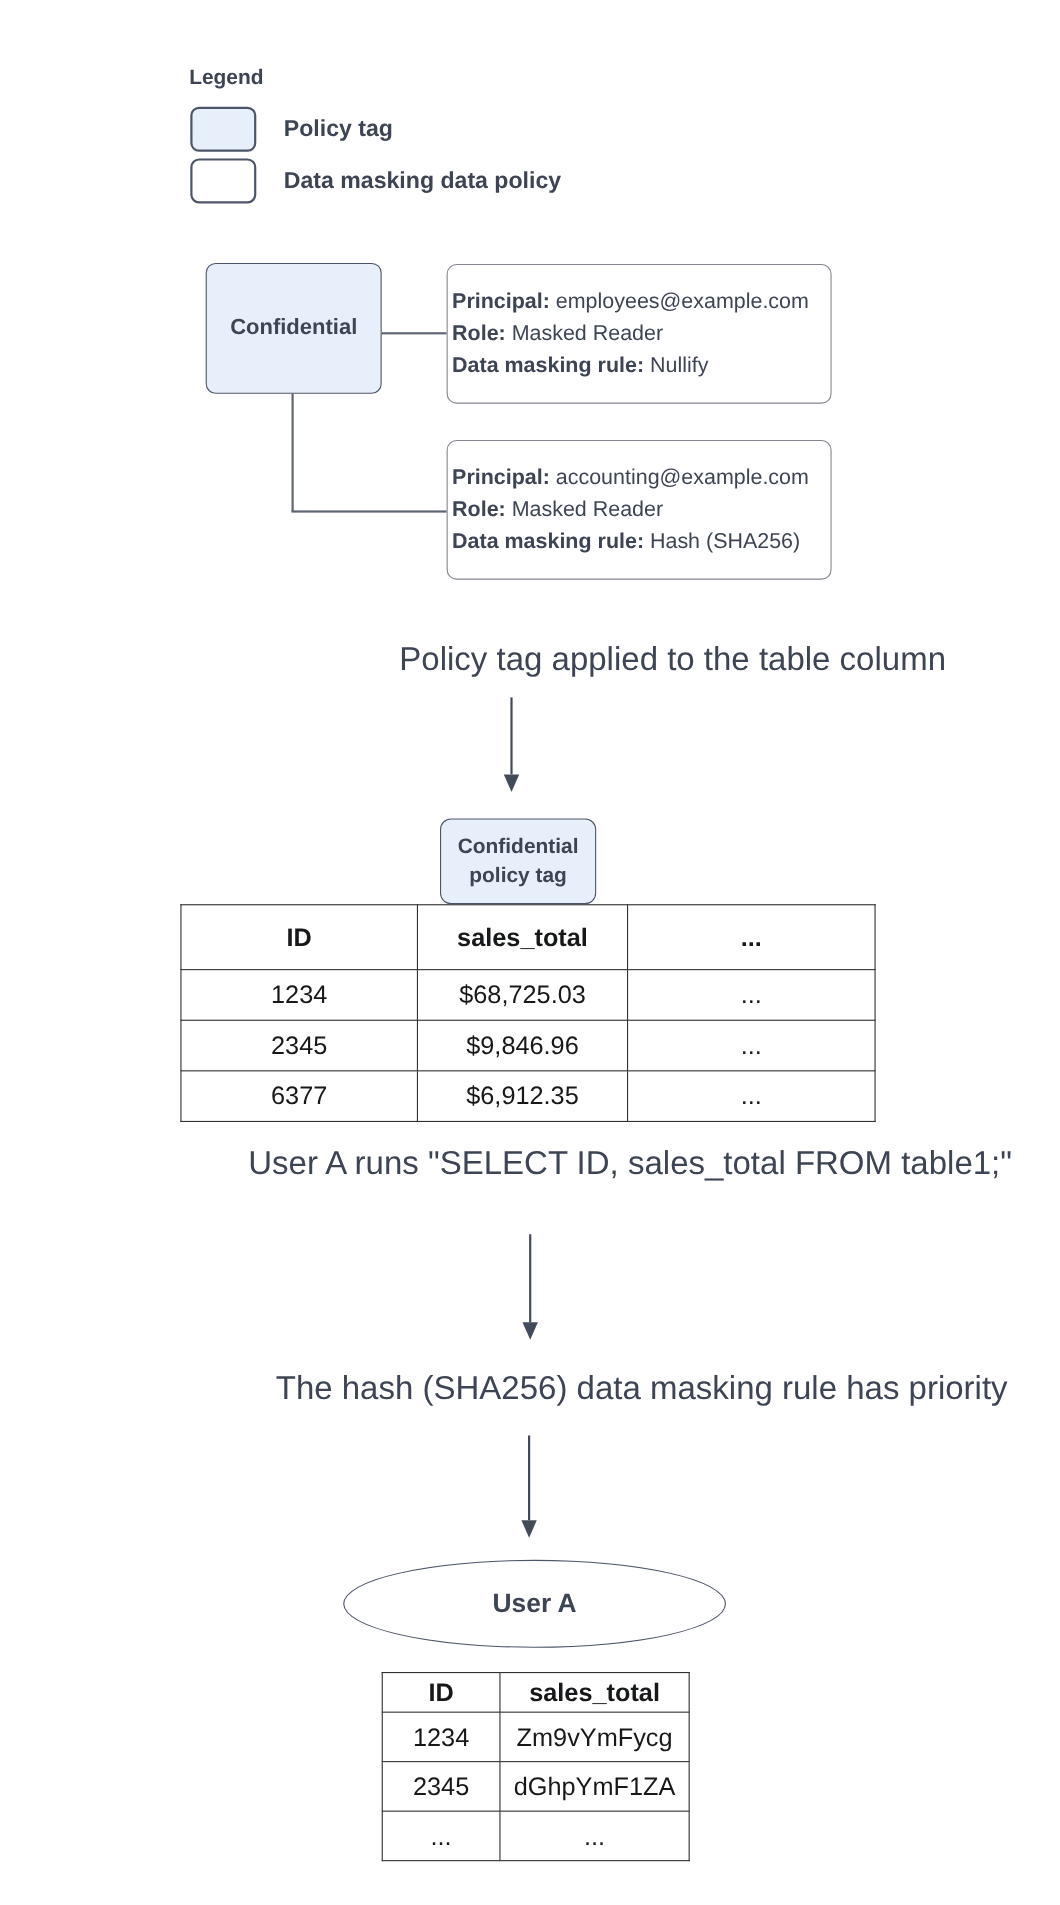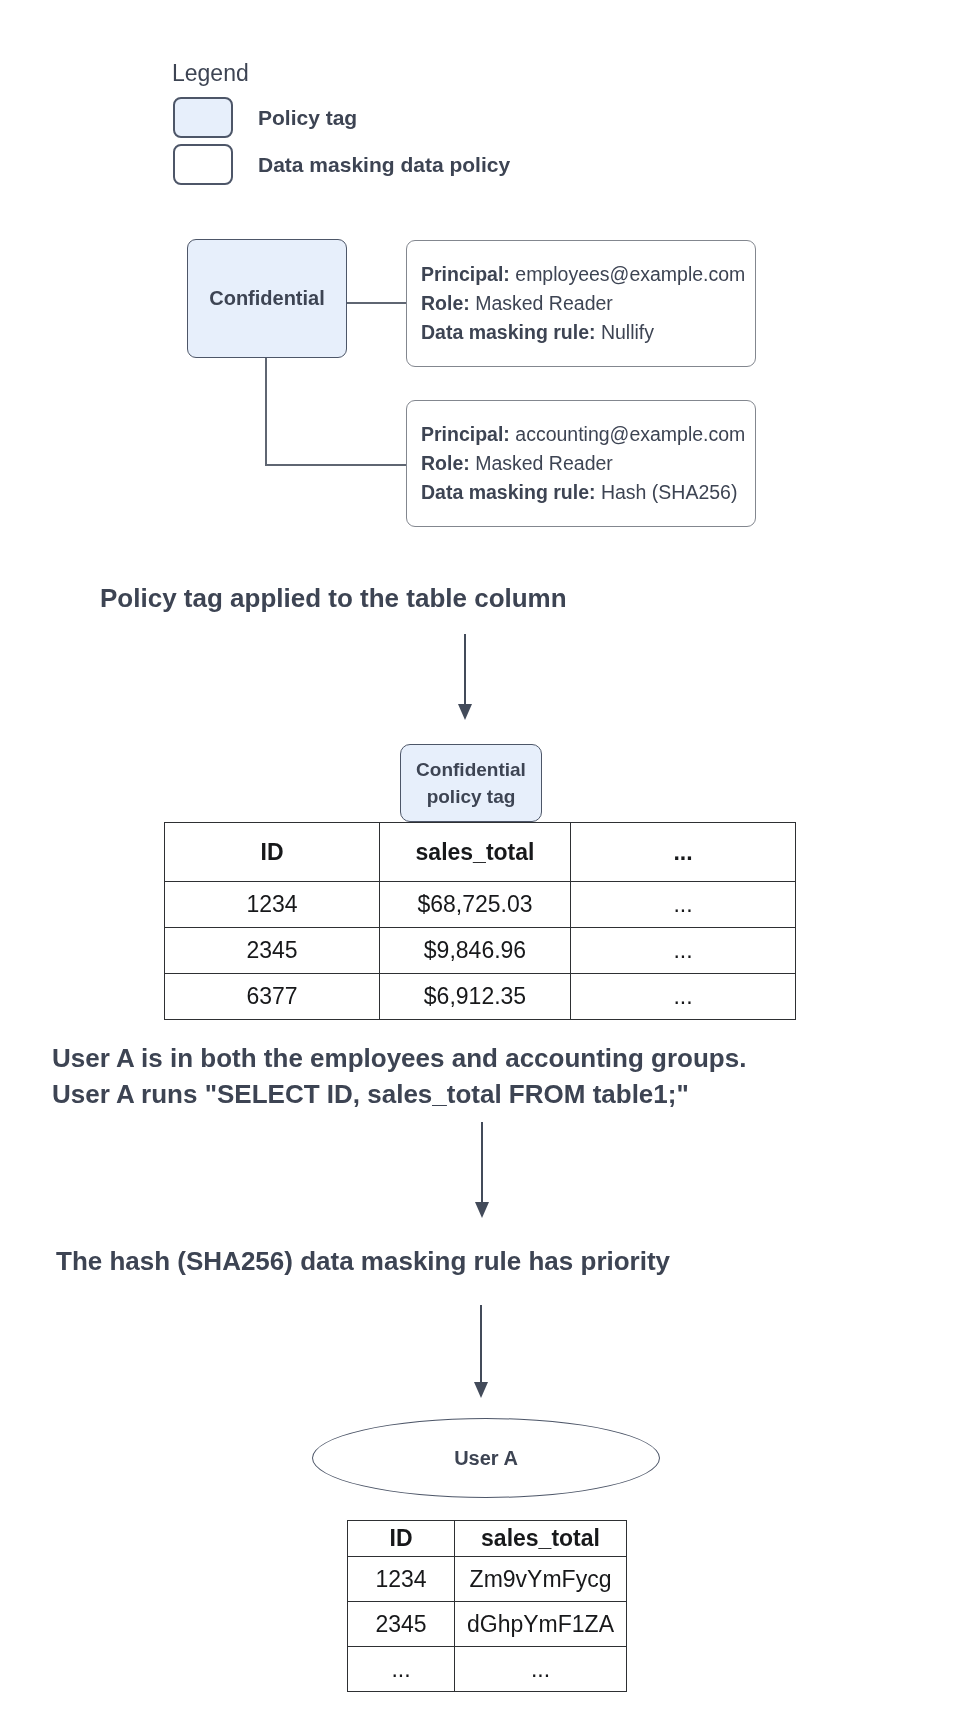--- a/index.html
+++ b/index.html
@@ -11,48 +11,48 @@
     --heading-text:#3d4453;
     --table-border:#2e3033;
     --table-text:#17181a;
   }
   *{margin:0;padding:0;box-sizing:border-box;}
   html,body{background:#ffffff;}
   body{font-family:"Liberation Sans", sans-serif;color:var(--heading-text);}
   .canvas{position:relative;width:964px;height:1732px;background:#ffffff;overflow:hidden;}
 
   
-  .legend-title{position:absolute;left:172px;top:60px;font-size:23px;font-weight:400;}
+  .legend-title{position:absolute;left:172px;top:60px;font-size:19px;font-weight:700;}
   .swatch{position:absolute;left:173px;width:60px;height:41px;border:2px solid var(--node-border);border-radius:8px;background:#ffffff;}
   .swatch.blue{background:var(--policy-tag-fill);}
   .swatch1{top:97px;}
   .swatch2{top:144px;}
   .legend-label{position:absolute;left:258px;height:41px;display:flex;align-items:center;font-size:21px;font-weight:700;}
   .legend-label.l1{top:97px;}
   .legend-label.l2{top:144px;}
 
   
   .tag-node{position:absolute;left:187px;top:239px;width:160px;height:119px;background:var(--policy-tag-fill);
     border:1.5px solid var(--node-border);border-radius:9px;display:flex;align-items:center;justify-content:center;
     font-size:20px;font-weight:700;}
   .policy-card{position:absolute;left:406px;width:350px;height:127px;background:#ffffff;
     border:1.5px solid var(--policy-box-border);border-radius:9px;display:flex;flex-direction:column;
-    justify-content:center;padding-left:14px;font-size:19.5px;line-height:29px;}
+    justify-content:center;padding-left:4px;font-size:19.5px;line-height:29px;}
   .policy-card.p1{top:240px;}
   .policy-card.p2{top:400px;}
   .policy-card b{font-weight:700;}
 
   
   .hline,.vline{position:absolute;background:var(--connector);}
   .conn1{left:347px;top:302px;width:59px;height:1.5px;}
   .elbow-v{left:265px;top:358px;width:1.5px;height:107px;}
   .elbow-h{left:265px;top:464px;width:141px;height:1.5px;}
 
   
-  .heading{position:absolute;font-size:26px;font-weight:700;text-align:left;color:var(--heading-text);}
+  .heading{position:absolute;font-size:30px;font-weight:400;text-align:right;color:var(--heading-text);}
   .h-applied{left:100px;top:583px;width:760px;}
   .h-groups{left:52px;top:1040px;width:868px;line-height:36px;}
   .h-groups span{display:block;}
   .h-priority{left:56px;top:1246px;width:860px;}
 
   
   .arrow{position:absolute;width:16px;}
   .arrow .shaft{position:absolute;left:50%;top:0;width:1.5px;margin-left:-0.75px;background:var(--arrow);}
   .arrow .head{position:absolute;left:50%;bottom:0;width:0;height:0;margin-left:-7px;
     border-left:7px solid transparent;border-right:7px solid transparent;border-top:16px solid var(--arrow);}
@@ -78,21 +78,21 @@
   .src-table thead tr{height:59px;}
   .src-table tbody tr{height:46px;}
   .res-table{left:347px;top:1520px;}
   .res-table col.c1{width:107px;} .res-table col.c2{width:172px;}
   .res-table thead tr{height:36px;}
   .res-table tbody tr{height:45px;}
 
   
   .oval{position:absolute;left:312px;top:1418px;width:348px;height:80px;border:1.5px solid var(--node-border);
     border-radius:50%;background:#ffffff;display:flex;align-items:center;justify-content:center;
-    font-size:20px;font-weight:700;}
+    font-size:24px;font-weight:700;}
 </style>
 </head>
 <body>
 
 <div class="canvas">
 
   <div class="legend-title">Legend</div>
   <div class="swatch blue swatch1"></div>
   <div class="legend-label l1">Policy tag</div>
   <div class="swatch swatch2"></div>
@@ -174,21 +174,20 @@
       </tr>
       <tr>
         <td>6377</td>
         <td>$6,912.35</td>
         <td>...</td>
       </tr>
     </tbody>
   </table>
 
   <div class="heading h-groups">
-    <span>User A is in both the employees and accounting groups.</span>
     <span>User A runs "SELECT ID, sales_total FROM table1;"</span>
   </div>
 
   <div class="arrow arrow2">
     <div class="shaft"></div>
     <div class="head"></div>
   </div>
 
   <div class="heading h-priority">The hash (SHA256) data masking rule has priority</div>
 

